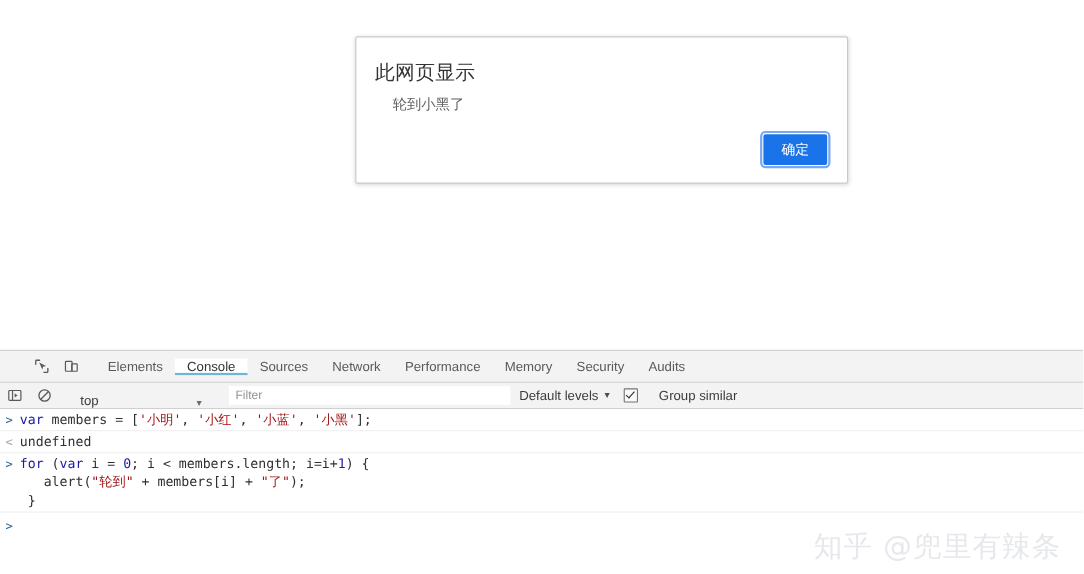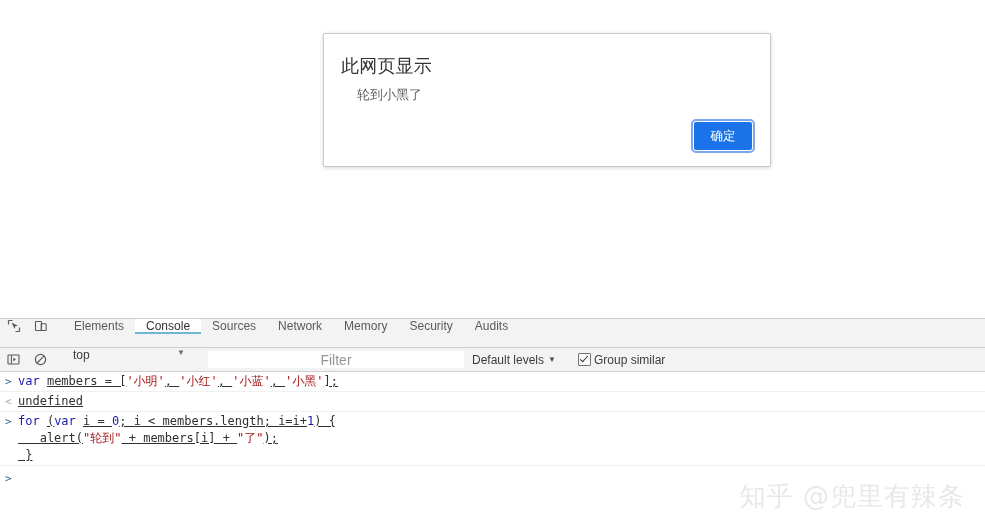--- a/index.html
+++ b/index.html
@@ -91,22 +91,23 @@
     font-family: "Liberation Sans", sans-serif;
   }
 
   
   #devtools-tabbar {
     position: relative;
     height: 29px;
     background: #f3f3f3;
     border-bottom: 1px solid #cdcdcd;
     display: flex;
-    align-items: flex-start;
+    align-items: center;
     box-sizing: border-box;
+    padding-left: 24px;
   }
   .tb-icon-btn {
     width: 27px;
     display: flex;
     align-items: center;
     justify-content: center;
     cursor: pointer;
   }
   .tb-sep {
     width: 1px;
@@ -141,21 +142,21 @@
     position: relative;
     height: 24px;
     background: #f3f3f3;
     border-bottom: 1px solid #cdcdcd;
     display: flex;
     align-items: center;
     box-sizing: border-box;
   }
   #context-select {
     display: flex;
-    align-items: flex-start;
+    align-items: flex-end;
     width: 130px;
     height: 100%;
     padding-left: 10px;
     font-size: 12px;
     color: #3c3c3c;
     cursor: pointer;
     position: relative;
     box-sizing: border-box;
   }
   #context-select .caret {
@@ -163,46 +164,45 @@
     right: 8px;
     font-size: 8px;
     color: #6b6b6b;
   }
   #filter-input {
     flex: 1;
     height: 17px;
     margin: 0 6px;
     border: none;
     background: #ffffff;
-    font-size: 14px;
+    font-size: 11px;
     color: #3c3c3c;
     font-family: "Liberation Sans", sans-serif;
     padding: 0 6px;
     outline: none;
     max-width: 244px;
-    text-align: center;
   }
   #filter-input::placeholder { color: #949494; }
 
   #levels-select {
     display: flex;
     align-items: center;
     gap: 4px;
     font-size: 12px;
     color: #3c3c3c;
     cursor: pointer;
     margin-left: 2px;
     white-space: nowrap;
   }
   #levels-select .caret { font-size: 8px; color: #4d4d4d; }
   #group-similar {
     display: flex;
     align-items: center;
-    gap: 3px;
-    margin-left: 22px;
+    gap: 19px;
+    margin-left: 11px;
     font-size: 12px;
     color: #3c3c3c;
     cursor: pointer;
     white-space: nowrap;
   }
   #group-similar .cbx {
     width: 11px;
     height: 11px;
     border: 1px solid #737373;
     background: #fafafa;
@@ -242,21 +242,21 @@
     font-size: 11px;
     line-height: 17px;
     font-family: "DejaVu Sans Mono", monospace;
   }
   .gutter.input-arrow { color: #2a6496; }
   .gutter.output-arrow { color: #a8a8a8; }
   .console-row.output { color: #8c8c8c; }
   .tok-kw { color: #1a1aa6; }
   .tok-str { color: #a31515; }
   .tok-num { color: #1a1aa6; }
-  .tok-plain { color: #303030; text-decoration: underline; }
+  .tok-plain { color: #303030; }
 
   #console-prompt {
     position: relative;
     height: 26px;
     padding-left: 18px;
     line-height: 26px;
     font-family: "DejaVu Sans Mono", "Liberation Mono", monospace;
     font-size: 12px;
   }
   #console-prompt .gutter {
@@ -320,20 +320,23 @@
     <div class="dt-tab active">
       <span>Console</span>
     </div>
     <div class="dt-tab">
       <span>Sources</span>
     </div>
     <div class="dt-tab">
       <span>Network</span>
     </div>
     <div class="dt-tab">
+      <span>Performance</span>
+    </div>
+    <div class="dt-tab">
       <span>Memory</span>
     </div>
     <div class="dt-tab">
       <span>Security</span>
     </div>
     <div class="dt-tab">
       <span>Audits</span>
     </div>
 
   </div>

